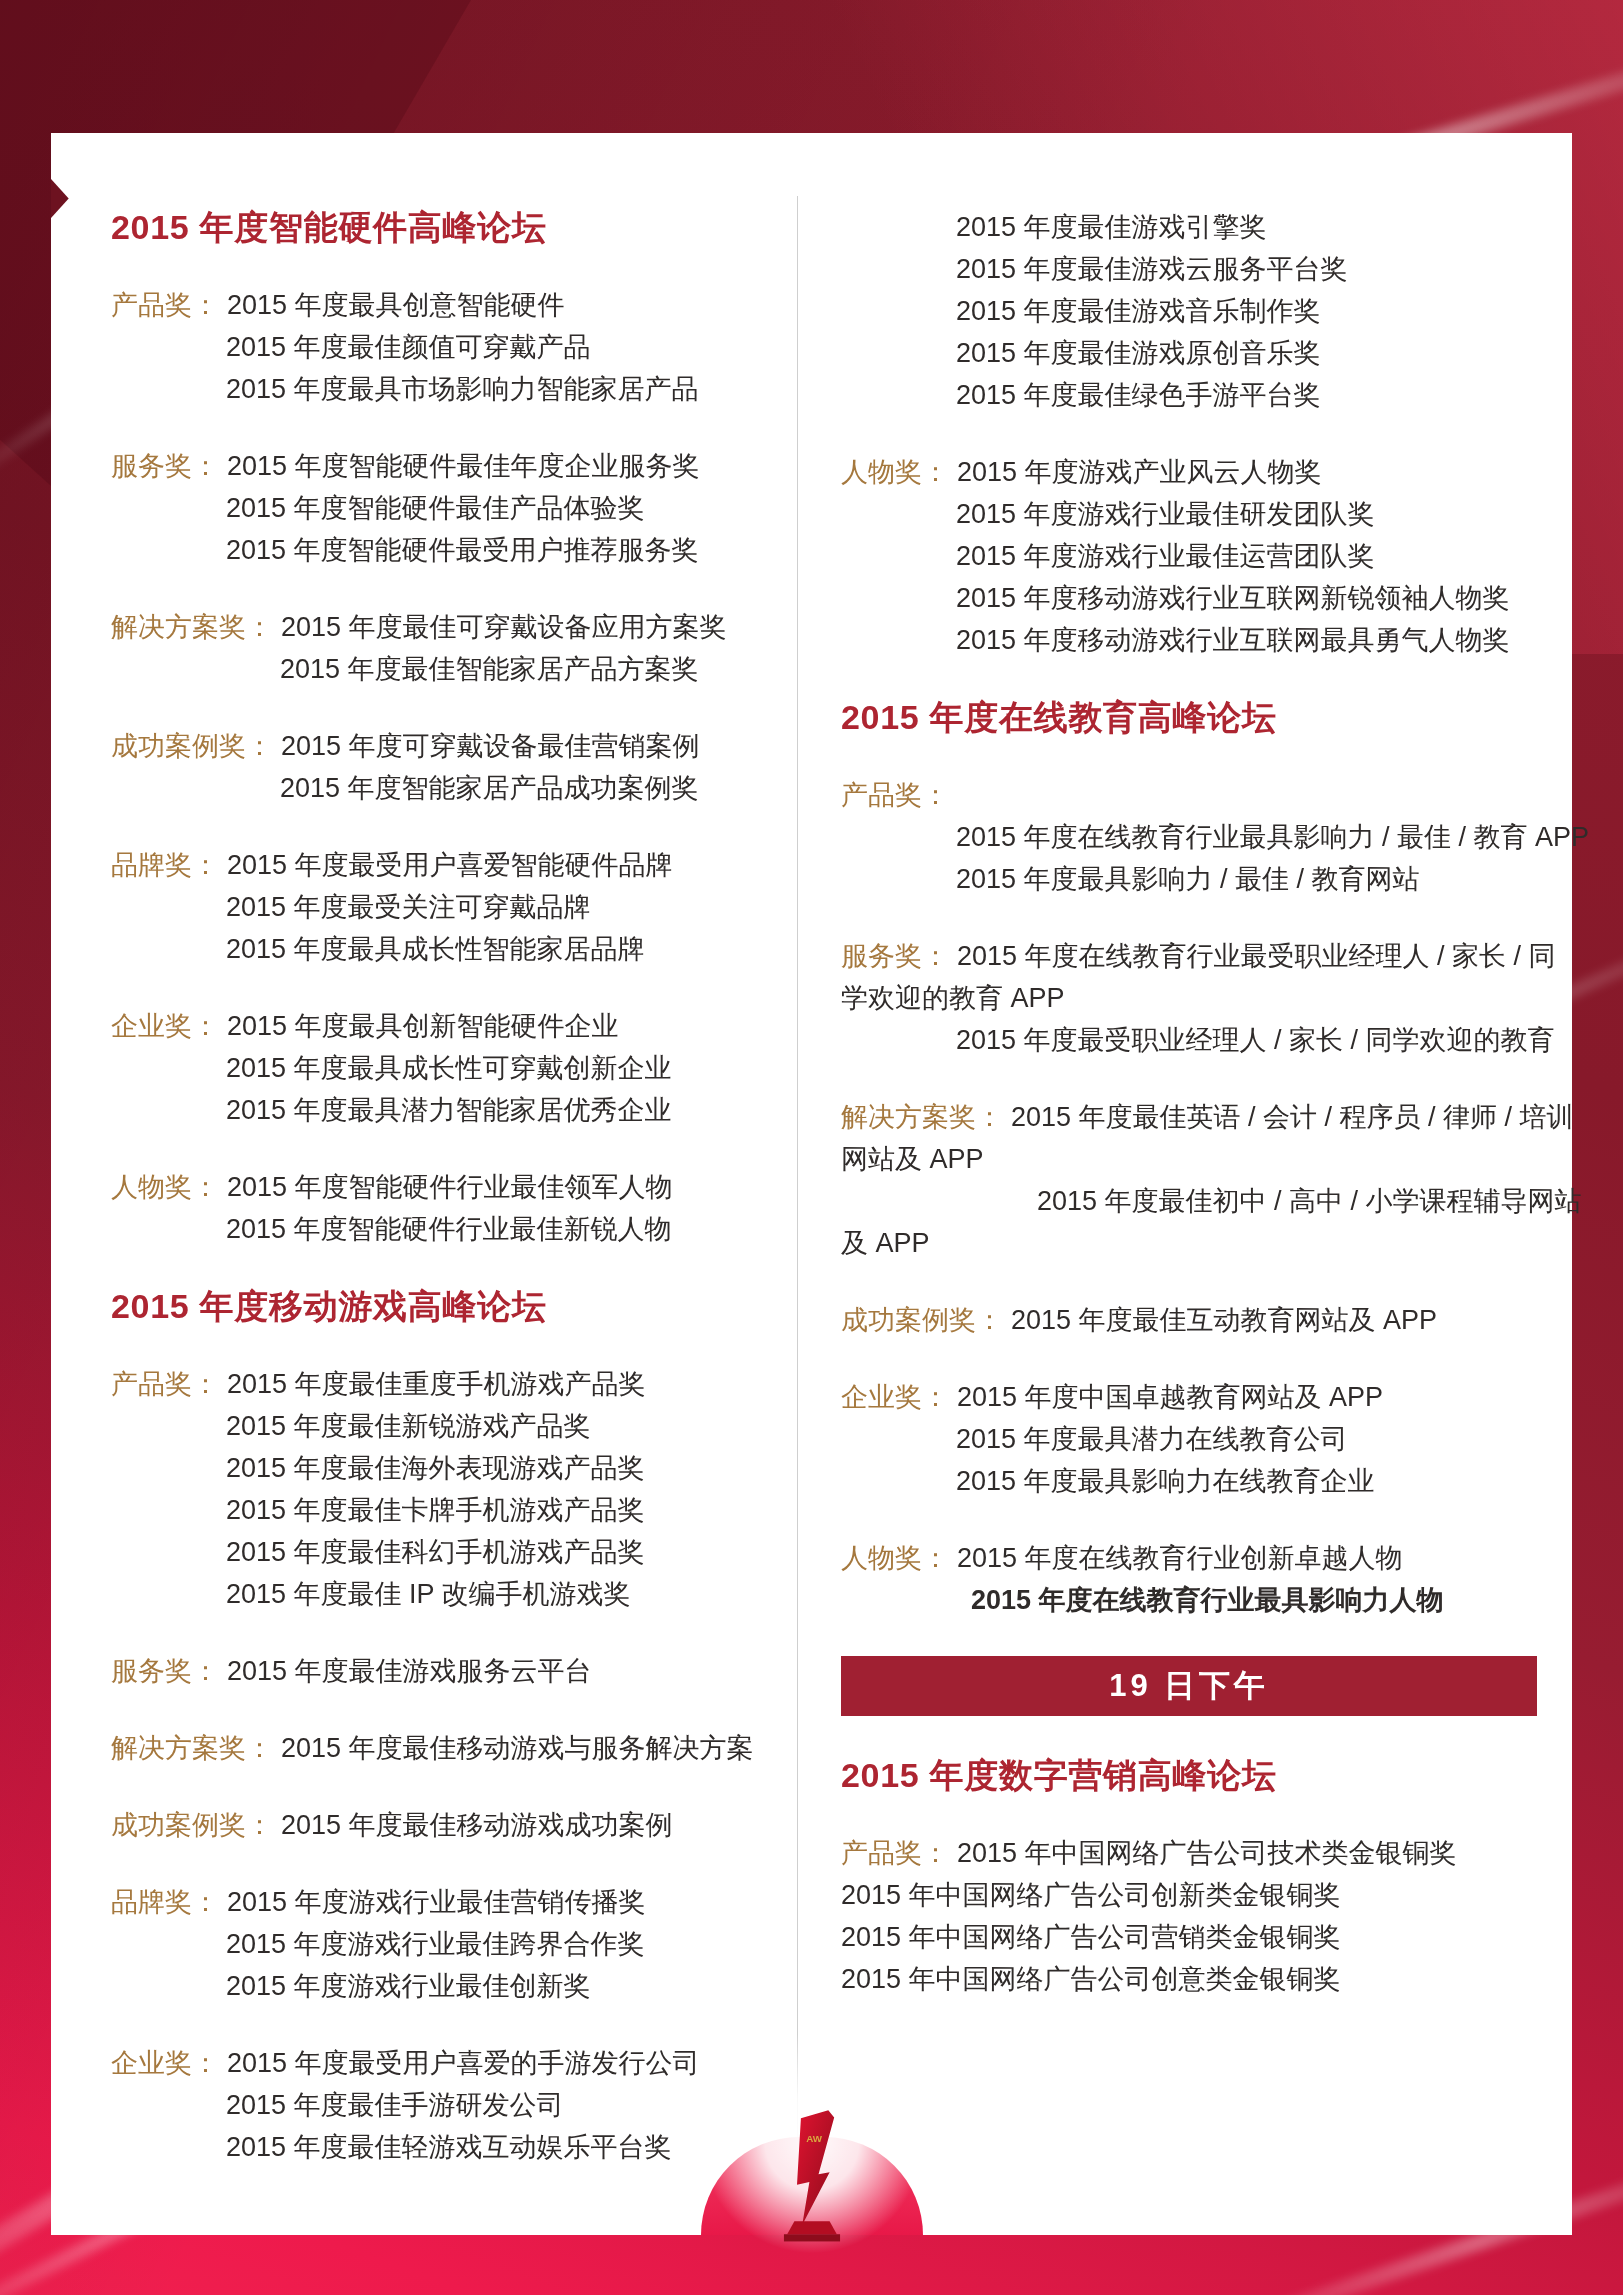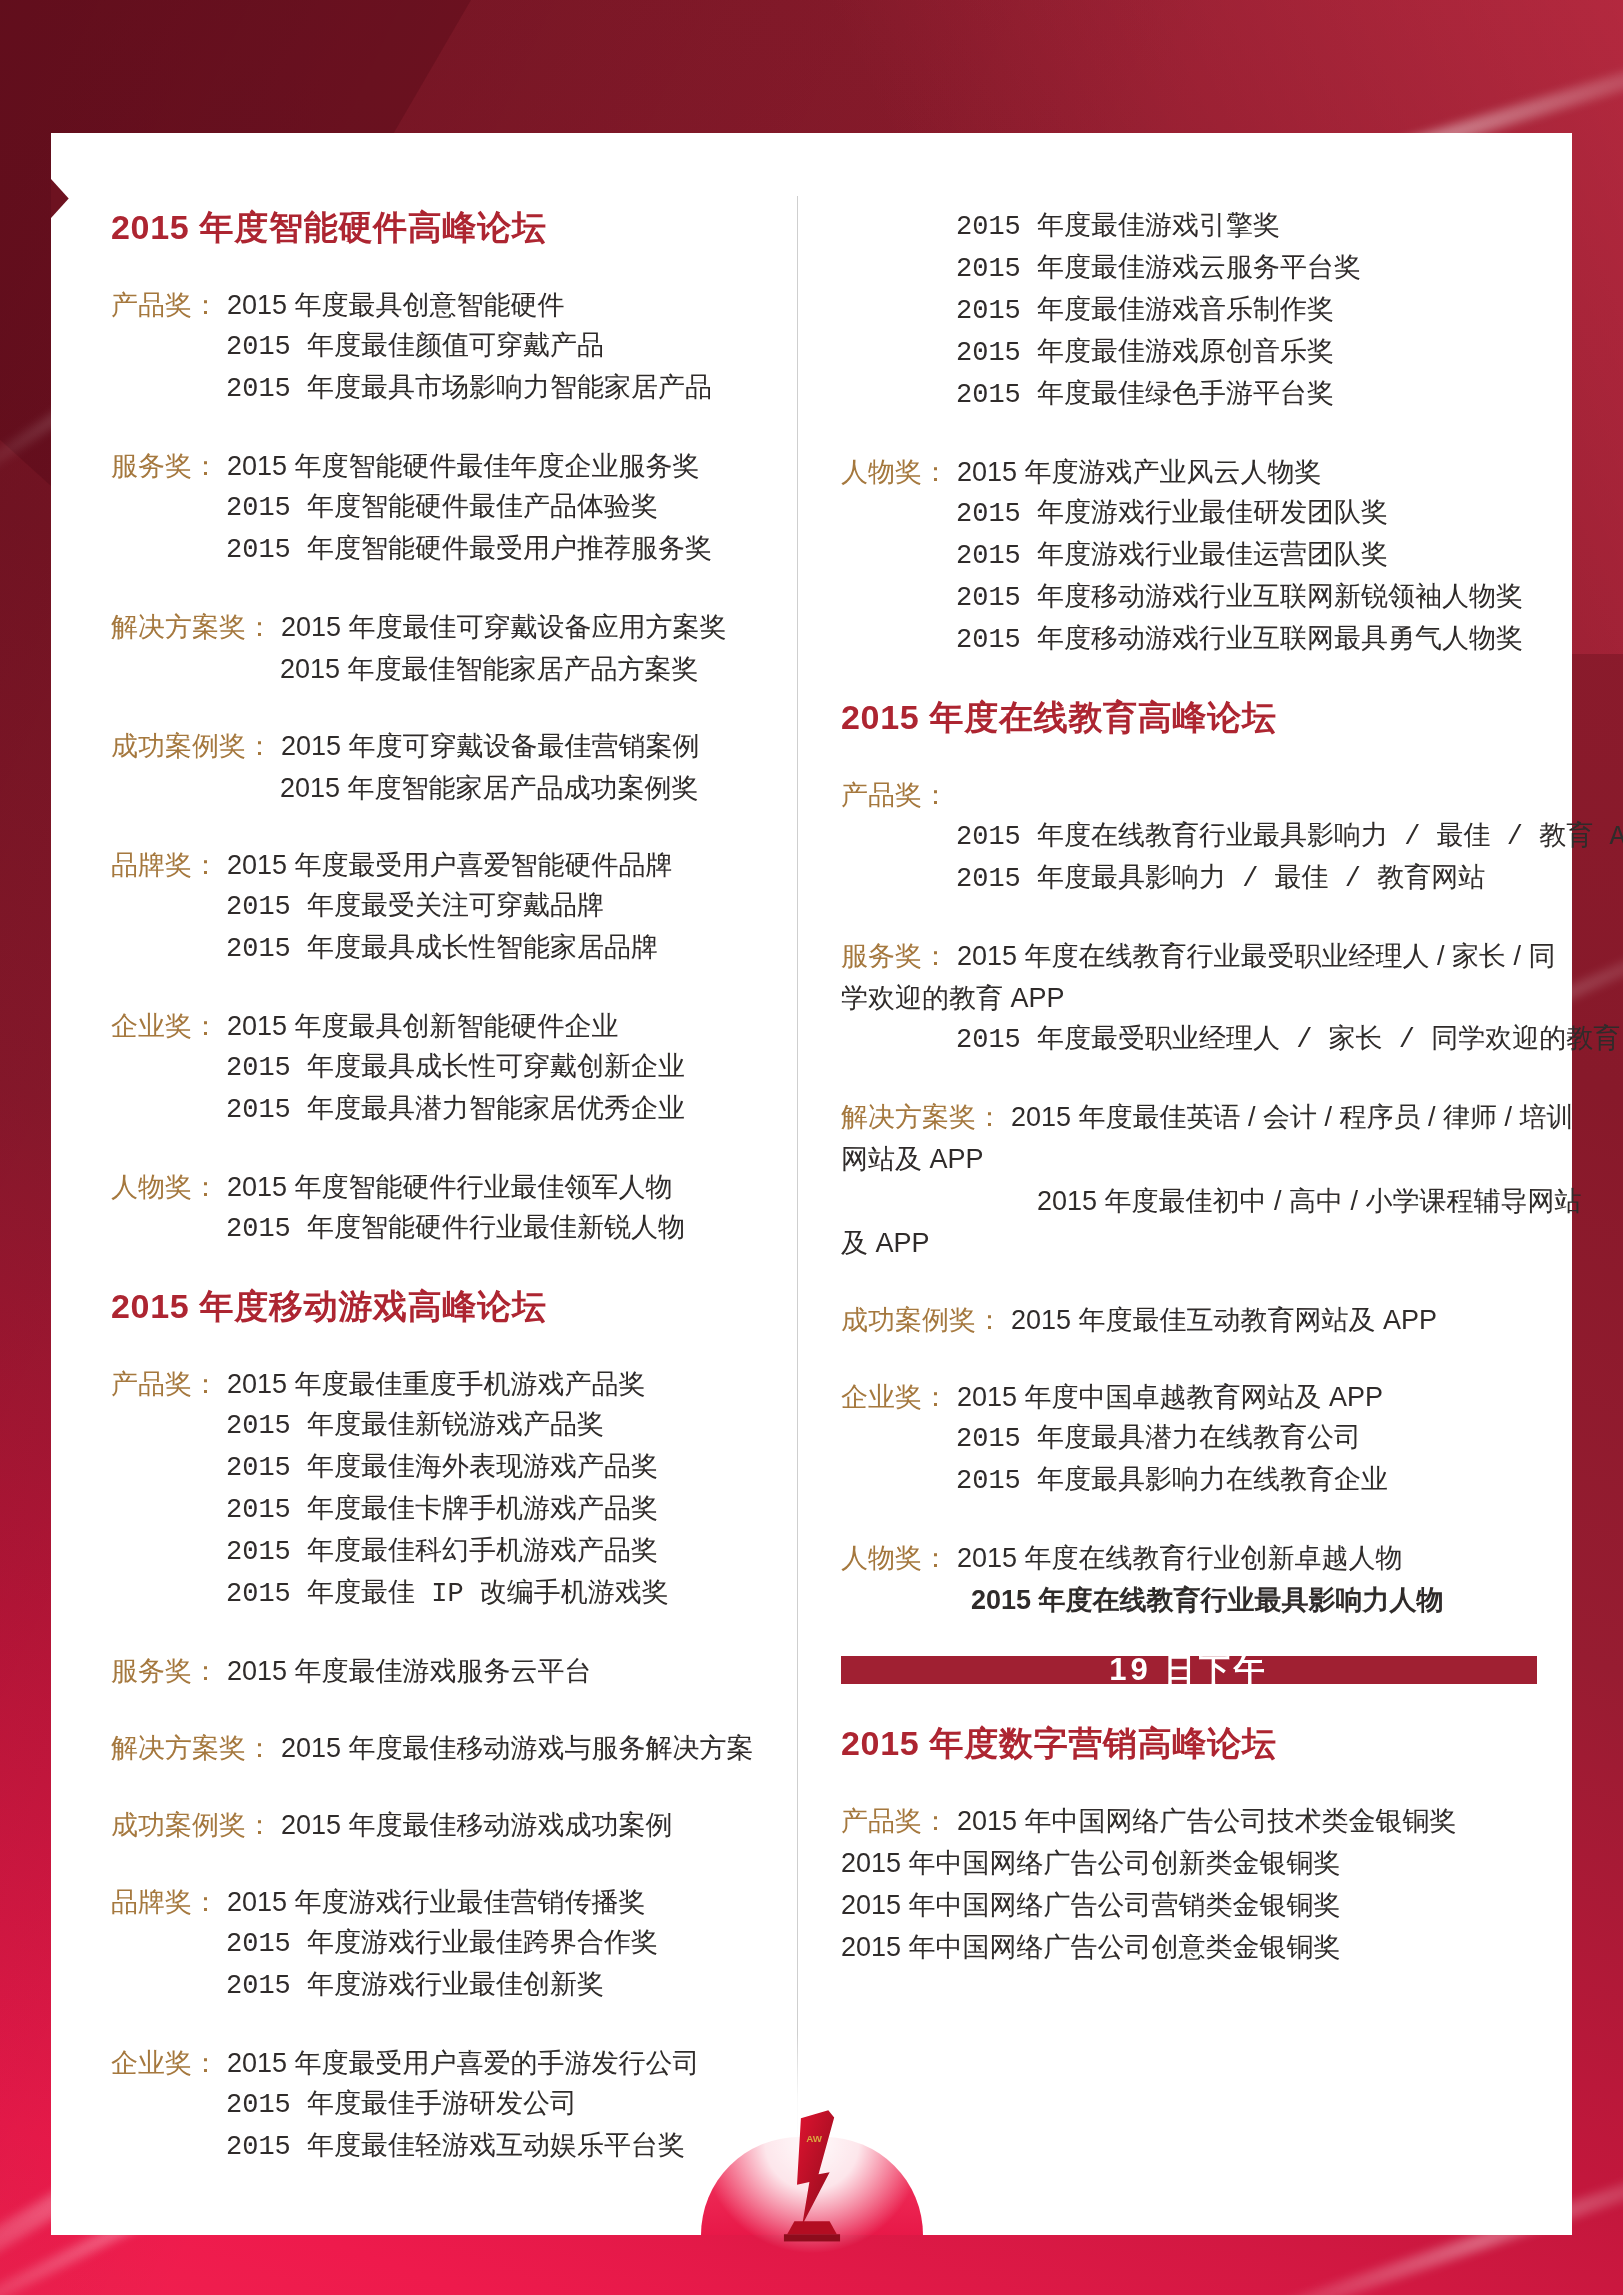--- a/index.html
+++ b/index.html
@@ -28,26 +28,26 @@
   .divider{position:absolute;left:746px;top:63px;width:1.3px;height:1953px;background:#cfcfcf;}
   .col{position:absolute;top:73px;}
   .col-left{left:60px;width:662px;}
   .col-right{left:790px;width:696px;}
 
   .sec-heading{font-size:34px;line-height:43px;font-weight:bold;color:var(--hred);margin:0 0 35px 0;letter-spacing:0.7px;}
   .group{margin-bottom:35px;}
   .group:last-child{margin-bottom:0;}
   .line{font-size:27px;line-height:42px;color:var(--body);white-space:nowrap;}
   .glabel{color:var(--bronze);margin-right:7.9px;}
-  .ind-t3{padding-left:115px;font-family:Liberation Mono, monospace;}
+  .ind-t3{padding-left:115px;}
   .ind-t3b{padding-left:130px;font-weight:bold;}
   .ind-t5{padding-left:169px;}
   .ind-deep{padding-left:196px;}
   .ind-flush{padding-left:0;}
-  .banner{height:28px;background:var(--banner);color:var(--bannertext);font-size:31px;font-weight:bold;
+  .banner{height:60px;background:var(--banner);color:var(--bannertext);font-size:31px;font-weight:bold;
     display:flex;align-items:center;justify-content:center;margin:23.6px 0 38px 0;letter-spacing:3.9px;text-align:center;}
 
   
   .dome-wrap{position:absolute;left:50%;bottom:0;transform:translateX(-50%);width:288px;height:216px;}
   .dome{position:absolute;left:50%;bottom:0;transform:translateX(-50%);width:222px;height:98px;
     border-radius:111px 111px 0 0;background:linear-gradient(180deg,#f23b62,#e81848);}
   .glow{position:absolute;left:50%;bottom:-26px;transform:translateX(-50%);width:236px;height:236px;
     background:radial-gradient(circle,rgba(255,255,255,.98) 0%,rgba(255,255,255,.88) 28%,rgba(255,255,255,0) 66%);}
   .trophy{position:absolute;left:50%;bottom:-10.5px;transform:translateX(-50%);width:85px;height:137px;}
 </style>

